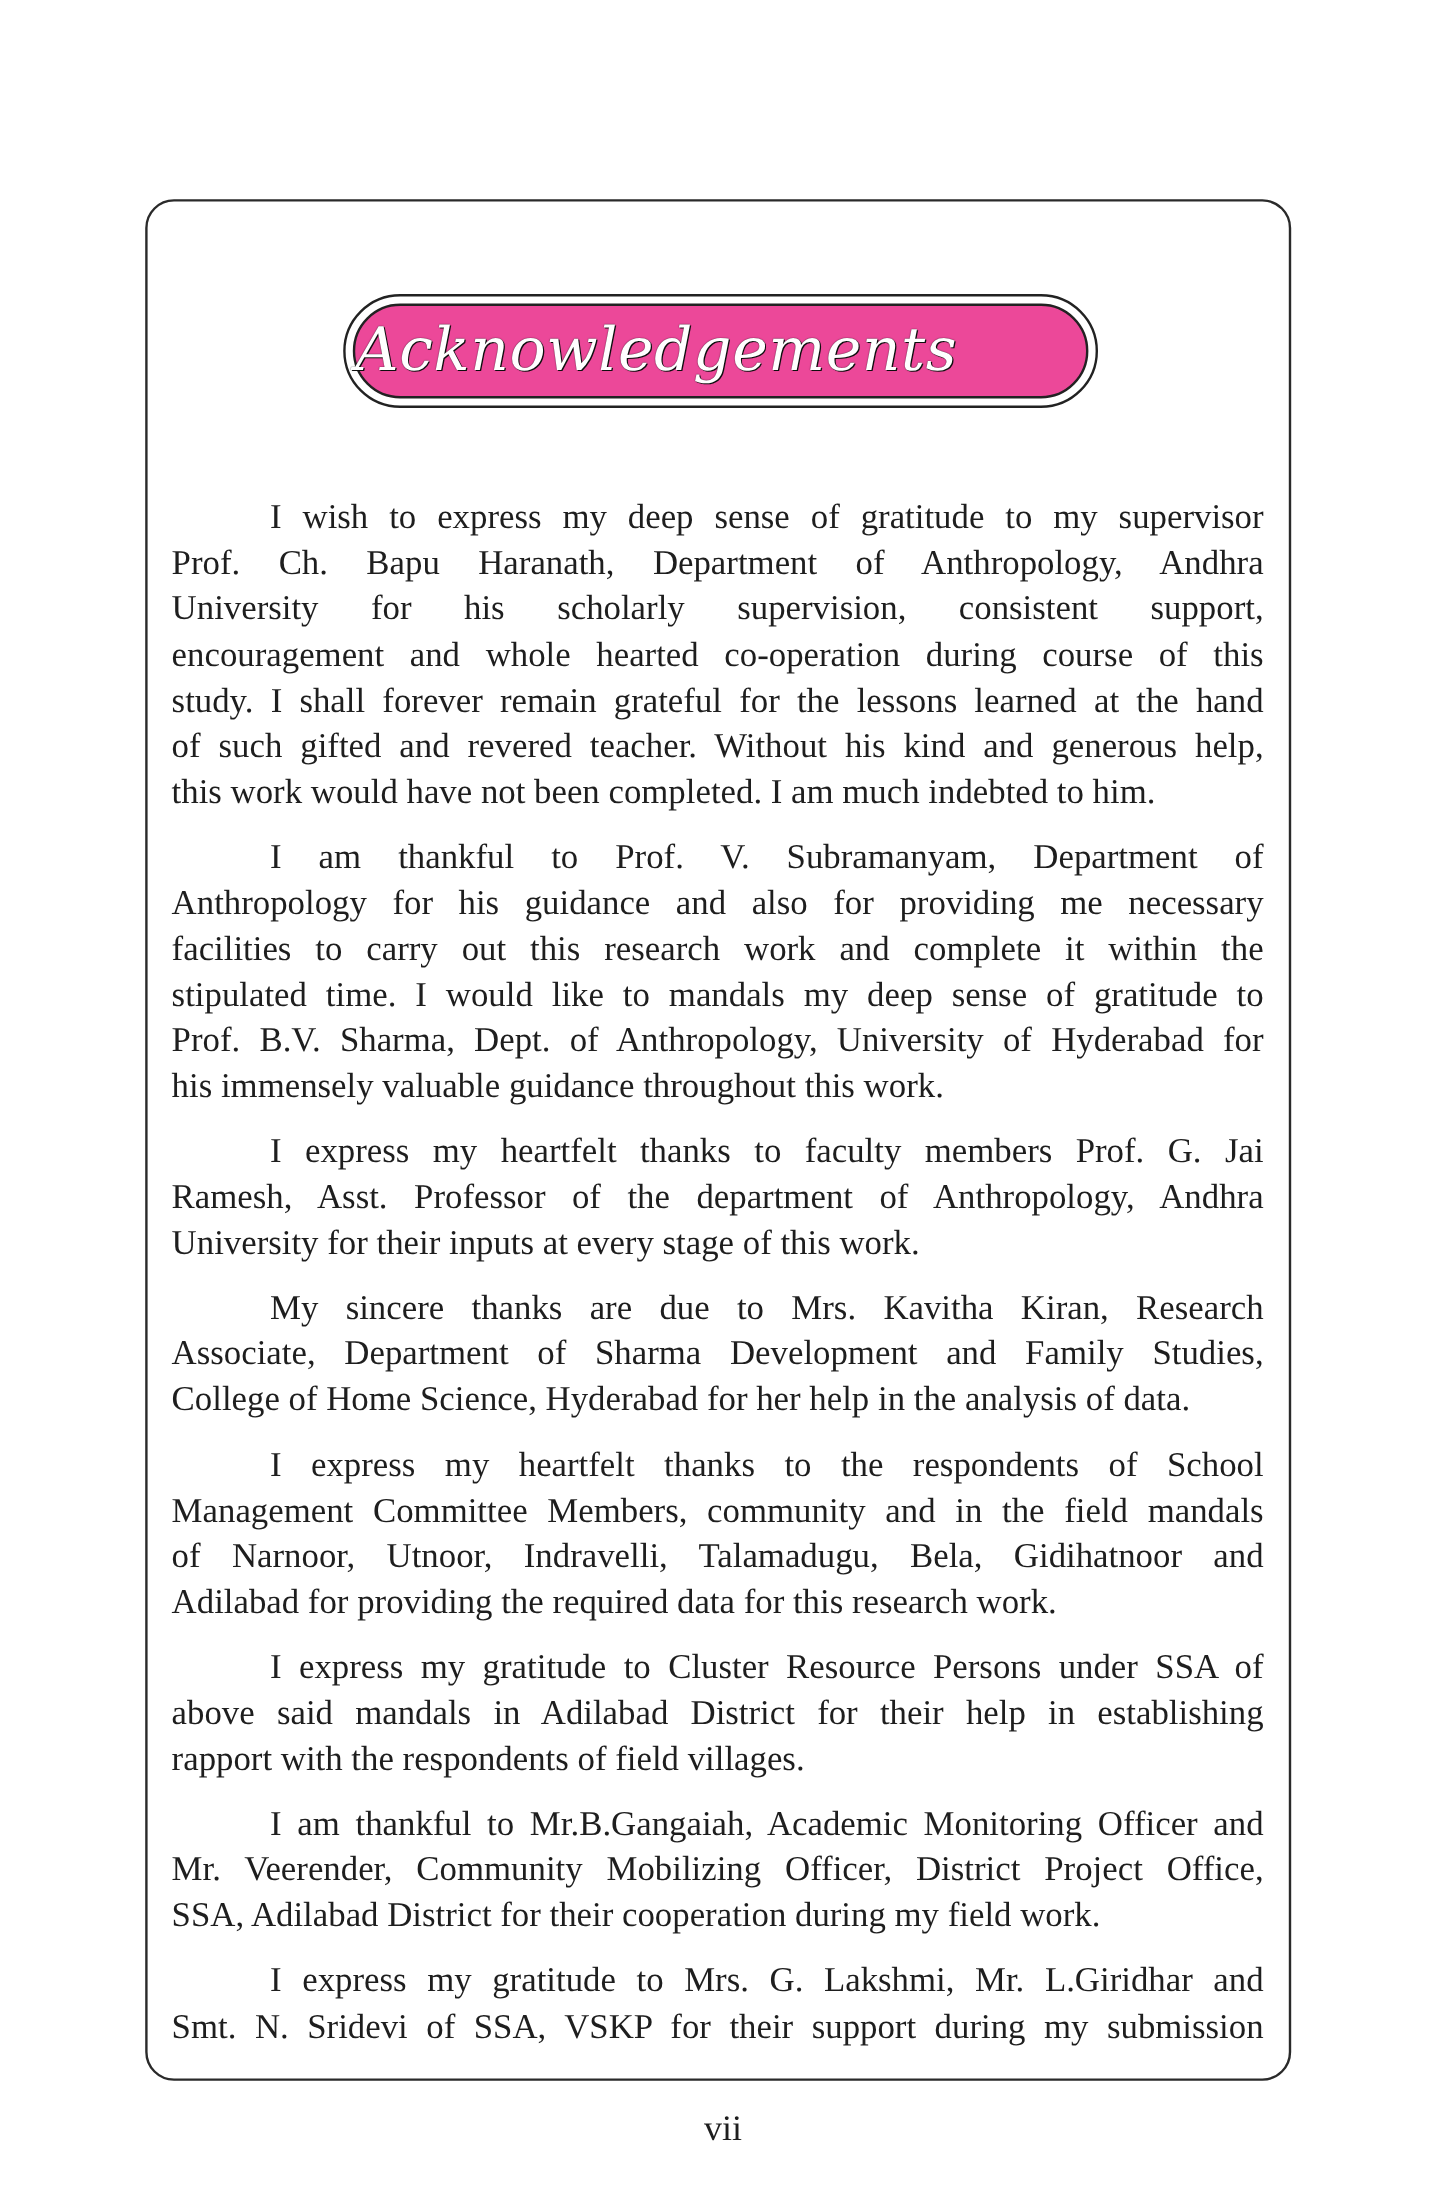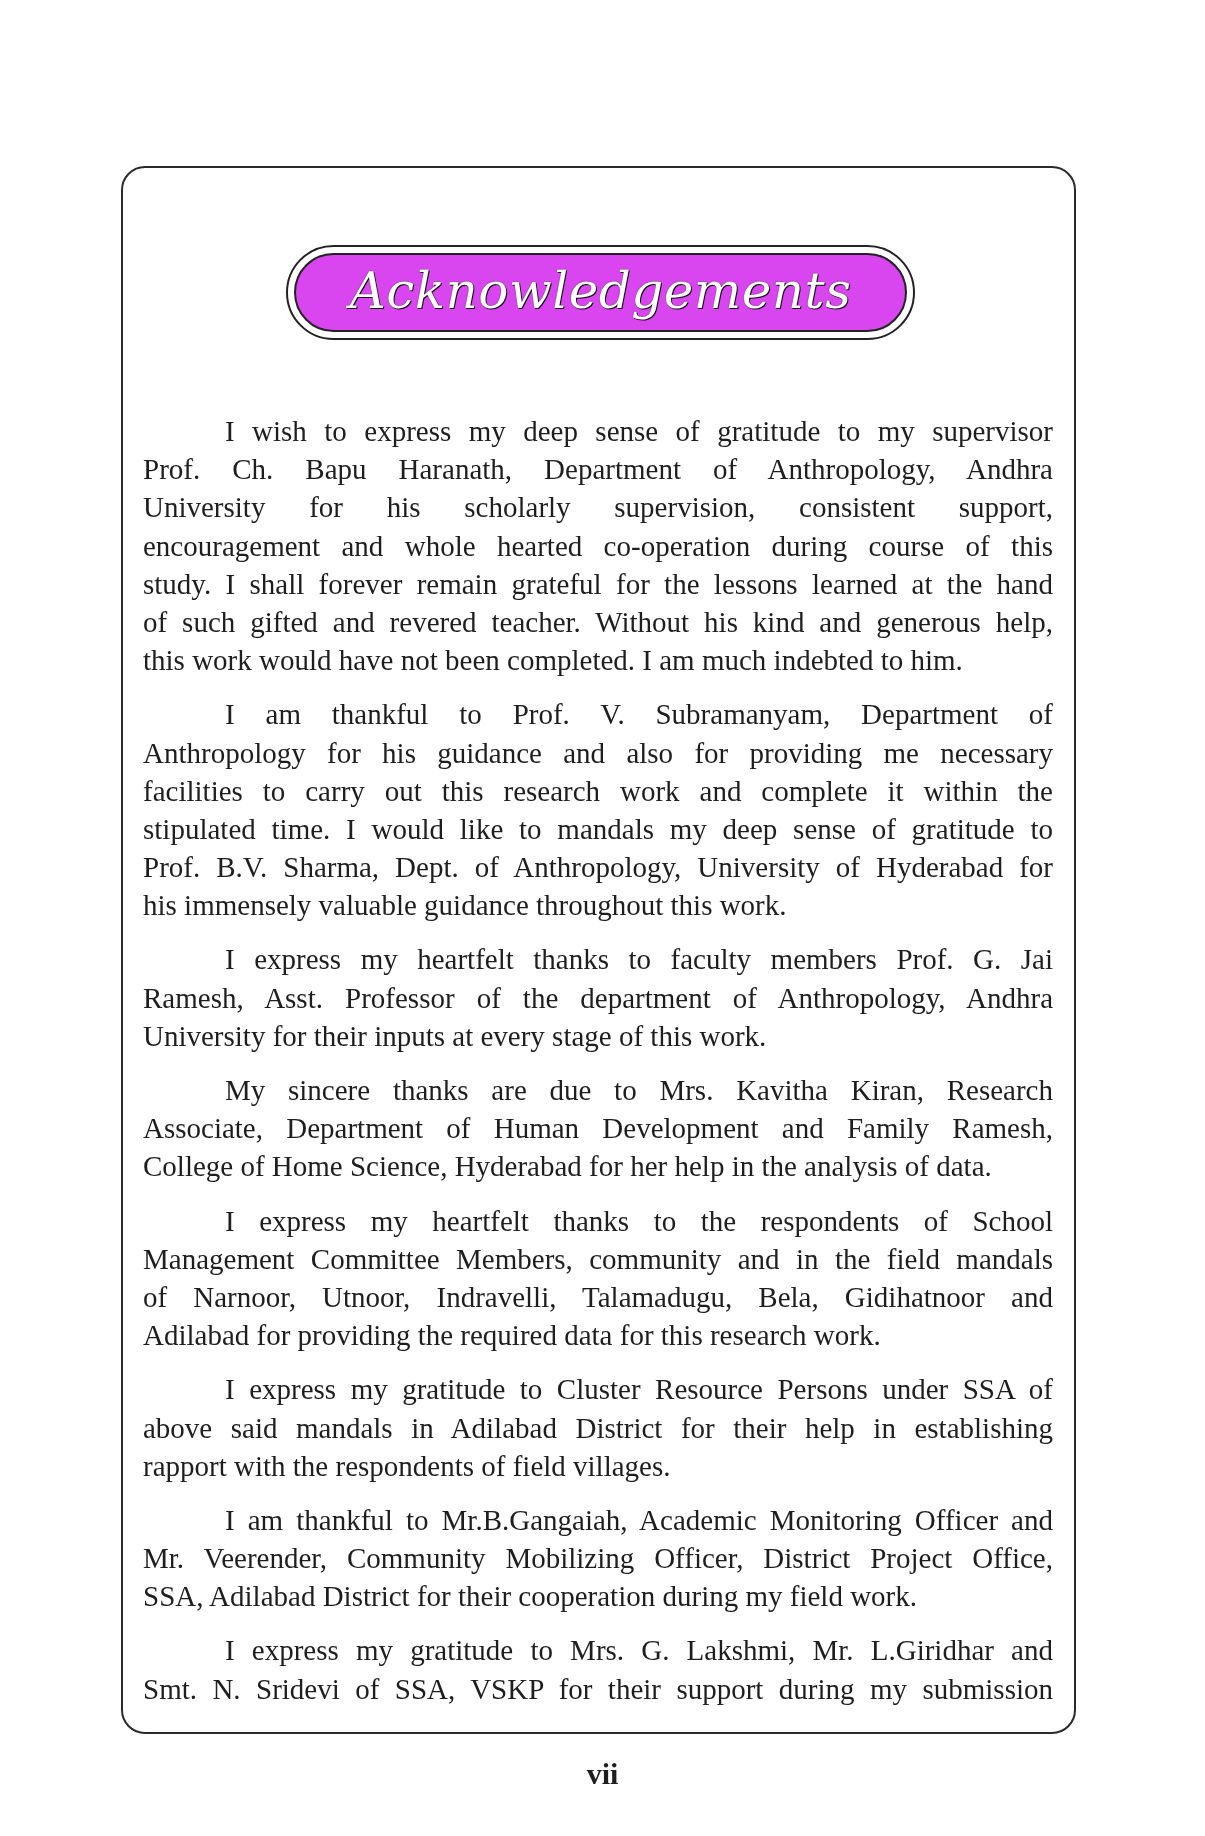--- a/index.html
+++ b/index.html
@@ -37,24 +37,23 @@
       background: #ffffff;
     }
     .badge-inner {
       position: absolute;
       left: 6px;
       top: 6px;
       right: 6px;
       bottom: 6px;
       border: 2px solid #222;
       border-radius: 42px;
-      background: #d946ef;
+      background: #ec4899;
       display: flex;
       align-items: center;
-      justify-content: center;
     }
     .badge-title {
       font-family: "DejaVu Serif", "Liberation Serif", serif;
       font-style: italic;
       font-size: 50px;
       color: #ffffff;
       letter-spacing: 0.5px;
       text-shadow: 0 0 1px #000, 1px 1px 0 #111;
       line-height: 1;
       margin-top: -4px;
@@ -87,21 +86,20 @@
     }
     .page-number {
       position: absolute;
       left: 0;
       width: 1205px;
       top: 1756px;
       text-align: center;
       font-size: 30px;
       line-height: 36px;
       color: #1e1e1e;
-      font-weight: bold;
     }
   </style>
 </head>
 <body>
 
 <div class="frame"></div>
 
 <div class="badge">
   <div class="badge-inner">
     <span class="badge-title">Acknowledgements</span>
@@ -126,21 +124,21 @@
       <span class="line">Prof. B.V. Sharma, Dept. of Anthropology, University of Hyderabad for</span>
       <span class="line last">his immensely valuable guidance throughout this work.</span>
     </div>
     <div class="para">
       <span class="line first">I express my heartfelt thanks to faculty members Prof. G. Jai</span>
       <span class="line">Ramesh, Asst. Professor of the department of Anthropology, Andhra</span>
       <span class="line last">University for their inputs at every stage of this work.</span>
     </div>
     <div class="para">
       <span class="line first">My sincere thanks are due to Mrs. Kavitha Kiran, Research</span>
-      <span class="line">Associate, Department of Human Development and Family Ramesh,</span>
+      <span class="line">Associate, Department of Sharma Development and Family Studies,</span>
       <span class="line last">College of Home Science, Hyderabad for her help in the analysis of data.</span>
     </div>
     <div class="para">
       <span class="line first">I express my heartfelt thanks to the respondents of School</span>
       <span class="line">Management Committee Members, community and in the field mandals</span>
       <span class="line">of Narnoor, Utnoor, Indravelli, Talamadugu, Bela, Gidihatnoor and</span>
       <span class="line last">Adilabad for providing the required data for this research work.</span>
     </div>
     <div class="para">
       <span class="line first">I express my gratitude to Cluster Resource Persons under SSA of</span>

